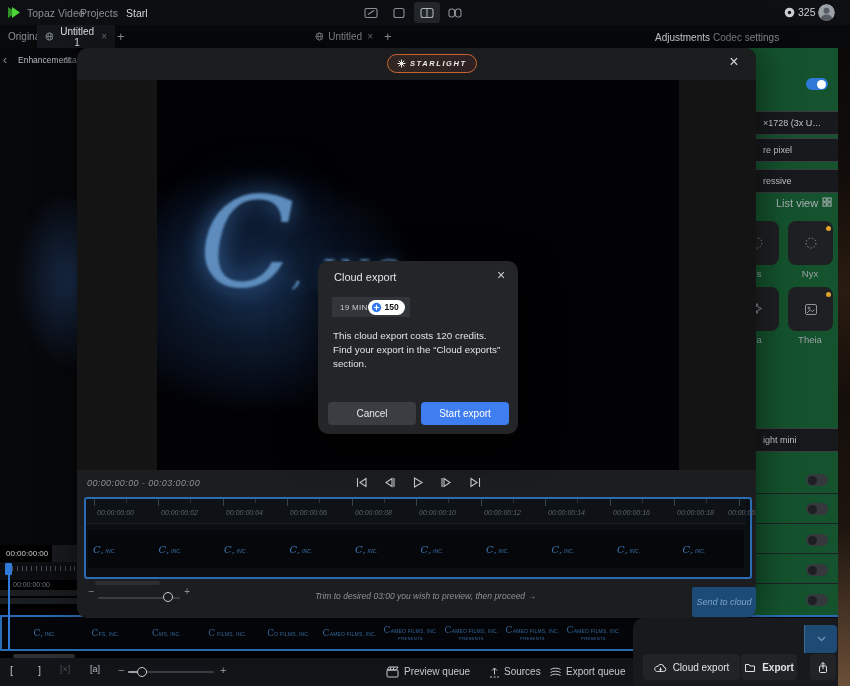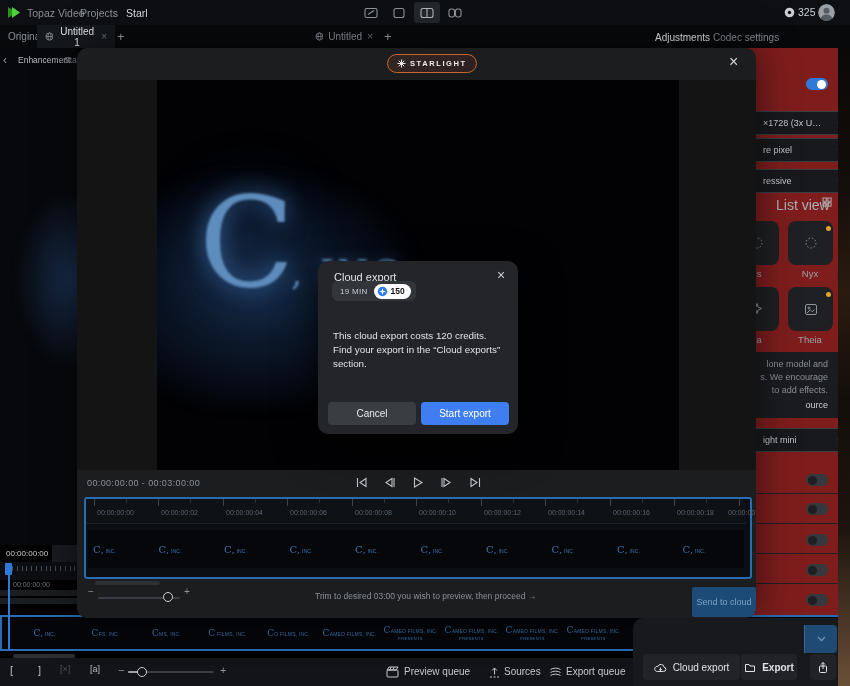--- a/index.html
+++ b/index.html
@@ -12,48 +12,48 @@
   .crumb{font-size:10.5px;}
   .viewbtn{position:absolute;top:2px;width:26px;height:21px;display:flex;align-items:center;justify-content:center;border-radius:3px;color:#8d939a;}
   .viewbtn.active{background:#23272c;color:#aeb4bb;}
   
   .tabbar{position:absolute;left:0;top:25px;width:850px;height:23px;background:#07090b;}
   .tab{position:absolute;top:0;height:23px;display:flex;align-items:center;gap:5px;font-size:10px;color:#8b9197;padding:0 8px;}
   .tab.active{background:#15181c;color:#e2e5e8;text-align:center;}
   .tclose{color:#6f757b;font-size:10px;}
   .plus{position:absolute;top:4px;font-size:13px;color:#9aa0a6;}
   
-  .modal{position:absolute;left:77px;top:48px;width:679px;height:570px;background:#1b1d1f;border-radius:10px;z-index:5;overflow:hidden;box-shadow:0 0 40px rgba(0,0,0,.55);}
+  .modal{position:absolute;left:77px;top:48px;width:679px;height:570px;background:#1b1d1f;border-radius:10px;z-index:5;overflow:hidden;box-shadow:0 0 40px rgba(0,0,0,.55);font-style:italic;}
   .badge{position:absolute;left:310px;top:6px;height:17px;border:1px solid #c9642f;border-radius:10px;display:flex;align-items:center;gap:4px;padding:0 9px;background:linear-gradient(90deg,rgba(201,100,47,.12),rgba(190,60,60,.12));}
   .badge span{font-size:7.5px;letter-spacing:1.6px;color:#ececec;font-weight:bold;}
   .xclose{color:#d5d8db;font-size:16px;line-height:16px;}
   .preview{position:absolute;left:0;top:32px;width:679px;height:390px;background:#141414;}
   .video{position:absolute;left:80px;top:0;width:522px;height:390px;background:#020204;overflow:hidden;}
   .glow{position:absolute;left:-60px;top:90px;width:320px;height:240px;background:radial-gradient(ellipse at 50% 50%,rgba(45,90,150,.45),rgba(30,60,110,.18) 55%,transparent 75%);filter:blur(6px);}
   .cineC{position:absolute;left:42px;top:100px;font-family:"DejaVu Serif",serif;color:#5d8cbd;}
   .cineC .c1{font-size:125px;line-height:1;text-shadow:0 0 22px rgba(60,110,170,.9),0 0 55px rgba(40,80,140,.7);filter:blur(1px);}
   .cineC .c2{position:absolute;left:92px;top:72px;font-size:36px;letter-spacing:3px;text-shadow:0 0 14px rgba(60,110,170,.9);filter:blur(1px);white-space:nowrap;}
   .pbicon{position:absolute;top:428px;color:#c3c8cd;}
   .tlbox{position:absolute;left:7px;top:449px;width:664px;height:78px;border:2px solid #2a6cb3;border-radius:3px;background:#0b0e13;}
   .ruler{position:absolute;left:0;top:0;width:660px;height:24px;background:#0e1116;border-bottom:1px solid #1b2026;}
   .rlabel{position:absolute;top:10px;font-size:7px;color:#5a6470;white-space:nowrap;}
   .strip{position:absolute;left:2px;top:31px;width:656px;height:38px;background:#05070b;display:flex;overflow:hidden;}
   .sitem{flex:0 0 60.5px;display:flex;align-items:center;padding-left:5px;}
   .slogo{display:block;font-size:5px;color:#3f74ad;letter-spacing:.2px;white-space:nowrap;}
   .slogo::first-letter{font-size:10px;font-family:"DejaVu Serif",serif;}
   .sendbtn{position:absolute;left:615px;top:539px;width:64px;height:30px;background:#1c4b78;border-radius:2px;display:flex;align-items:center;justify-content:center;font-size:9px;color:#7ca3c7;}
   
   .dialog{position:absolute;left:318px;top:261px;width:200px;height:173px;background:#232528;border-radius:10px;z-index:40;box-shadow:0 12px 40px rgba(0,0,0,.7);}
-  .dlgpill{position:absolute;left:14px;top:20px;height:20px;background:#323539;border-radius:6px;display:flex;align-items:center;padding:0 5px 0 8px;gap:6px;}
+  .dlgpill{position:absolute;left:14px;top:36px;height:20px;background:#323539;border-radius:0;display:flex;align-items:center;padding:0 5px 0 8px;}
   .dlgpill .min{font-size:8px;color:#c9cdd1;letter-spacing:.3px;}
   .wpill{height:15px;background:#fff;border-radius:9px;display:flex;align-items:center;gap:3px;padding:0 6px 0 3px;}
   .wpill b{font-size:8.5px;color:#101114;}
   .dbtn{position:absolute;top:141px;width:88px;height:23px;border-radius:4px;display:flex;align-items:center;justify-content:center;font-size:10px;}
   
-  .rpanel{position:absolute;left:736px;top:48px;width:102px;height:570px;background:#7f1d1d;z-index:1;}
+  .rpanel{position:absolute;left:736px;top:48px;width:102px;height:570px;background:#14532d;z-index:1;}
   .dd{position:absolute;left:6px;width:88px;height:22px;border:1px solid #3a3e44;border-radius:6px;background:#17191c;display:flex;align-items:center;font-size:9px;color:#c3c8cd;padding-left:20px;white-space:nowrap;overflow:hidden;}
   .dd svg{position:absolute;right:6px;}
   .card{position:absolute;width:45px;height:44px;background:#1e2023;border-radius:8px;display:flex;align-items:center;justify-content:center;color:#8e949a;}
   .mdot{position:absolute;width:5px;height:5px;border-radius:50%;background:#dfa32c;z-index:2;}
   .mlabel{position:absolute;font-size:9.5px;color:#9aa0a6;width:50px;text-align:center;}
   .infoline{position:absolute;right:10px;font-size:9px;color:#8b9197;white-space:nowrap;}
   .tgl{position:absolute;width:22px;height:12px;border-radius:6px;background:#35383c;}
   .tgl i{position:absolute;top:1.5px;left:2px;width:9px;height:9px;border-radius:50%;background:#1d1f22;}
   .tgl.on{background:#2f7ad9;}
   .tgl.on i{left:11px;background:#fff;}
@@ -292,21 +292,21 @@
           <polyline points="1,1 4,4 7,1"></polyline>
         </svg>
     </div>
     <div class="dd" style="top:121px;">
       <span>ressive</span>
       <svg width="8" height="5" fill="none" stroke="#8b9197" stroke-width="1.2">
           <polyline points="1,1 4,4 7,1"></polyline>
         </svg>
     </div>
 
-    <span class="abs" style="left:40px;top:149px;font-size:14px;color:#aab0b6;">List view</span>
+    <span class="abs" style="left:40px;top:149px;font-size:11px;color:#aab0b6;">List view</span>
     <span class="abs" style="left:86px;top:149px;">
       <svg width="10" height="10" fill="none" stroke="#aab0b6" stroke-width="1">
           <rect x="1" y="1" width="3.3" height="3.3"></rect>
           <rect x="5.8" y="1" width="3.3" height="3.3"></rect>
           <rect x="1" y="5.8" width="3.3" height="3.3"></rect>
           <rect x="5.8" y="5.8" width="3.3" height="3.3"></rect>
         </svg>
     </span>
 
     <div class="card" style="left:-2px;top:173px;">
@@ -332,26 +332,20 @@
       <svg width="14" height="13" fill="none" stroke="currentColor" stroke-width="1">
           <rect x="1.5" y="1.5" width="11" height="10" rx="1.5"></rect>
           <circle cx="5" cy="5" r="1"></circle>
           <path d="M3 10 L6.2 6.8 L8.2 8.8 L10.5 6.5"></path>
         </svg>
     </div>
     <div class="mdot" style="left:90px;top:244px;"></div>
     <span class="mlabel" style="left:-3px;top:286px;">ia</span>
     <span class="mlabel" style="left:49px;top:286px;">Theia</span>
 
-    <div class="abs" style="left:0;top:304px;width:102px;height:66px;background:#1a1c1f;">
-      <span class="infoline" style="top:7px;">lone model and</span>
-      <span class="infoline" style="top:20px;">s. We encourage</span>
-      <span class="infoline" style="top:33px;">to add effects.</span>
-      <span class="infoline" style="top:48px;color:#c9cdd1;">ource</span>
-    </div>
 
     <div class="dd" style="top:380px;">
       <span>ight mini</span>
       <svg width="8" height="5" fill="none" stroke="#8b9197" stroke-width="1.2">
           <polyline points="1,1 4,4 7,1"></polyline>
         </svg>
     </div>
 
     <div class="tgl" style="left:70px;top:426px;">
         <i></i>

